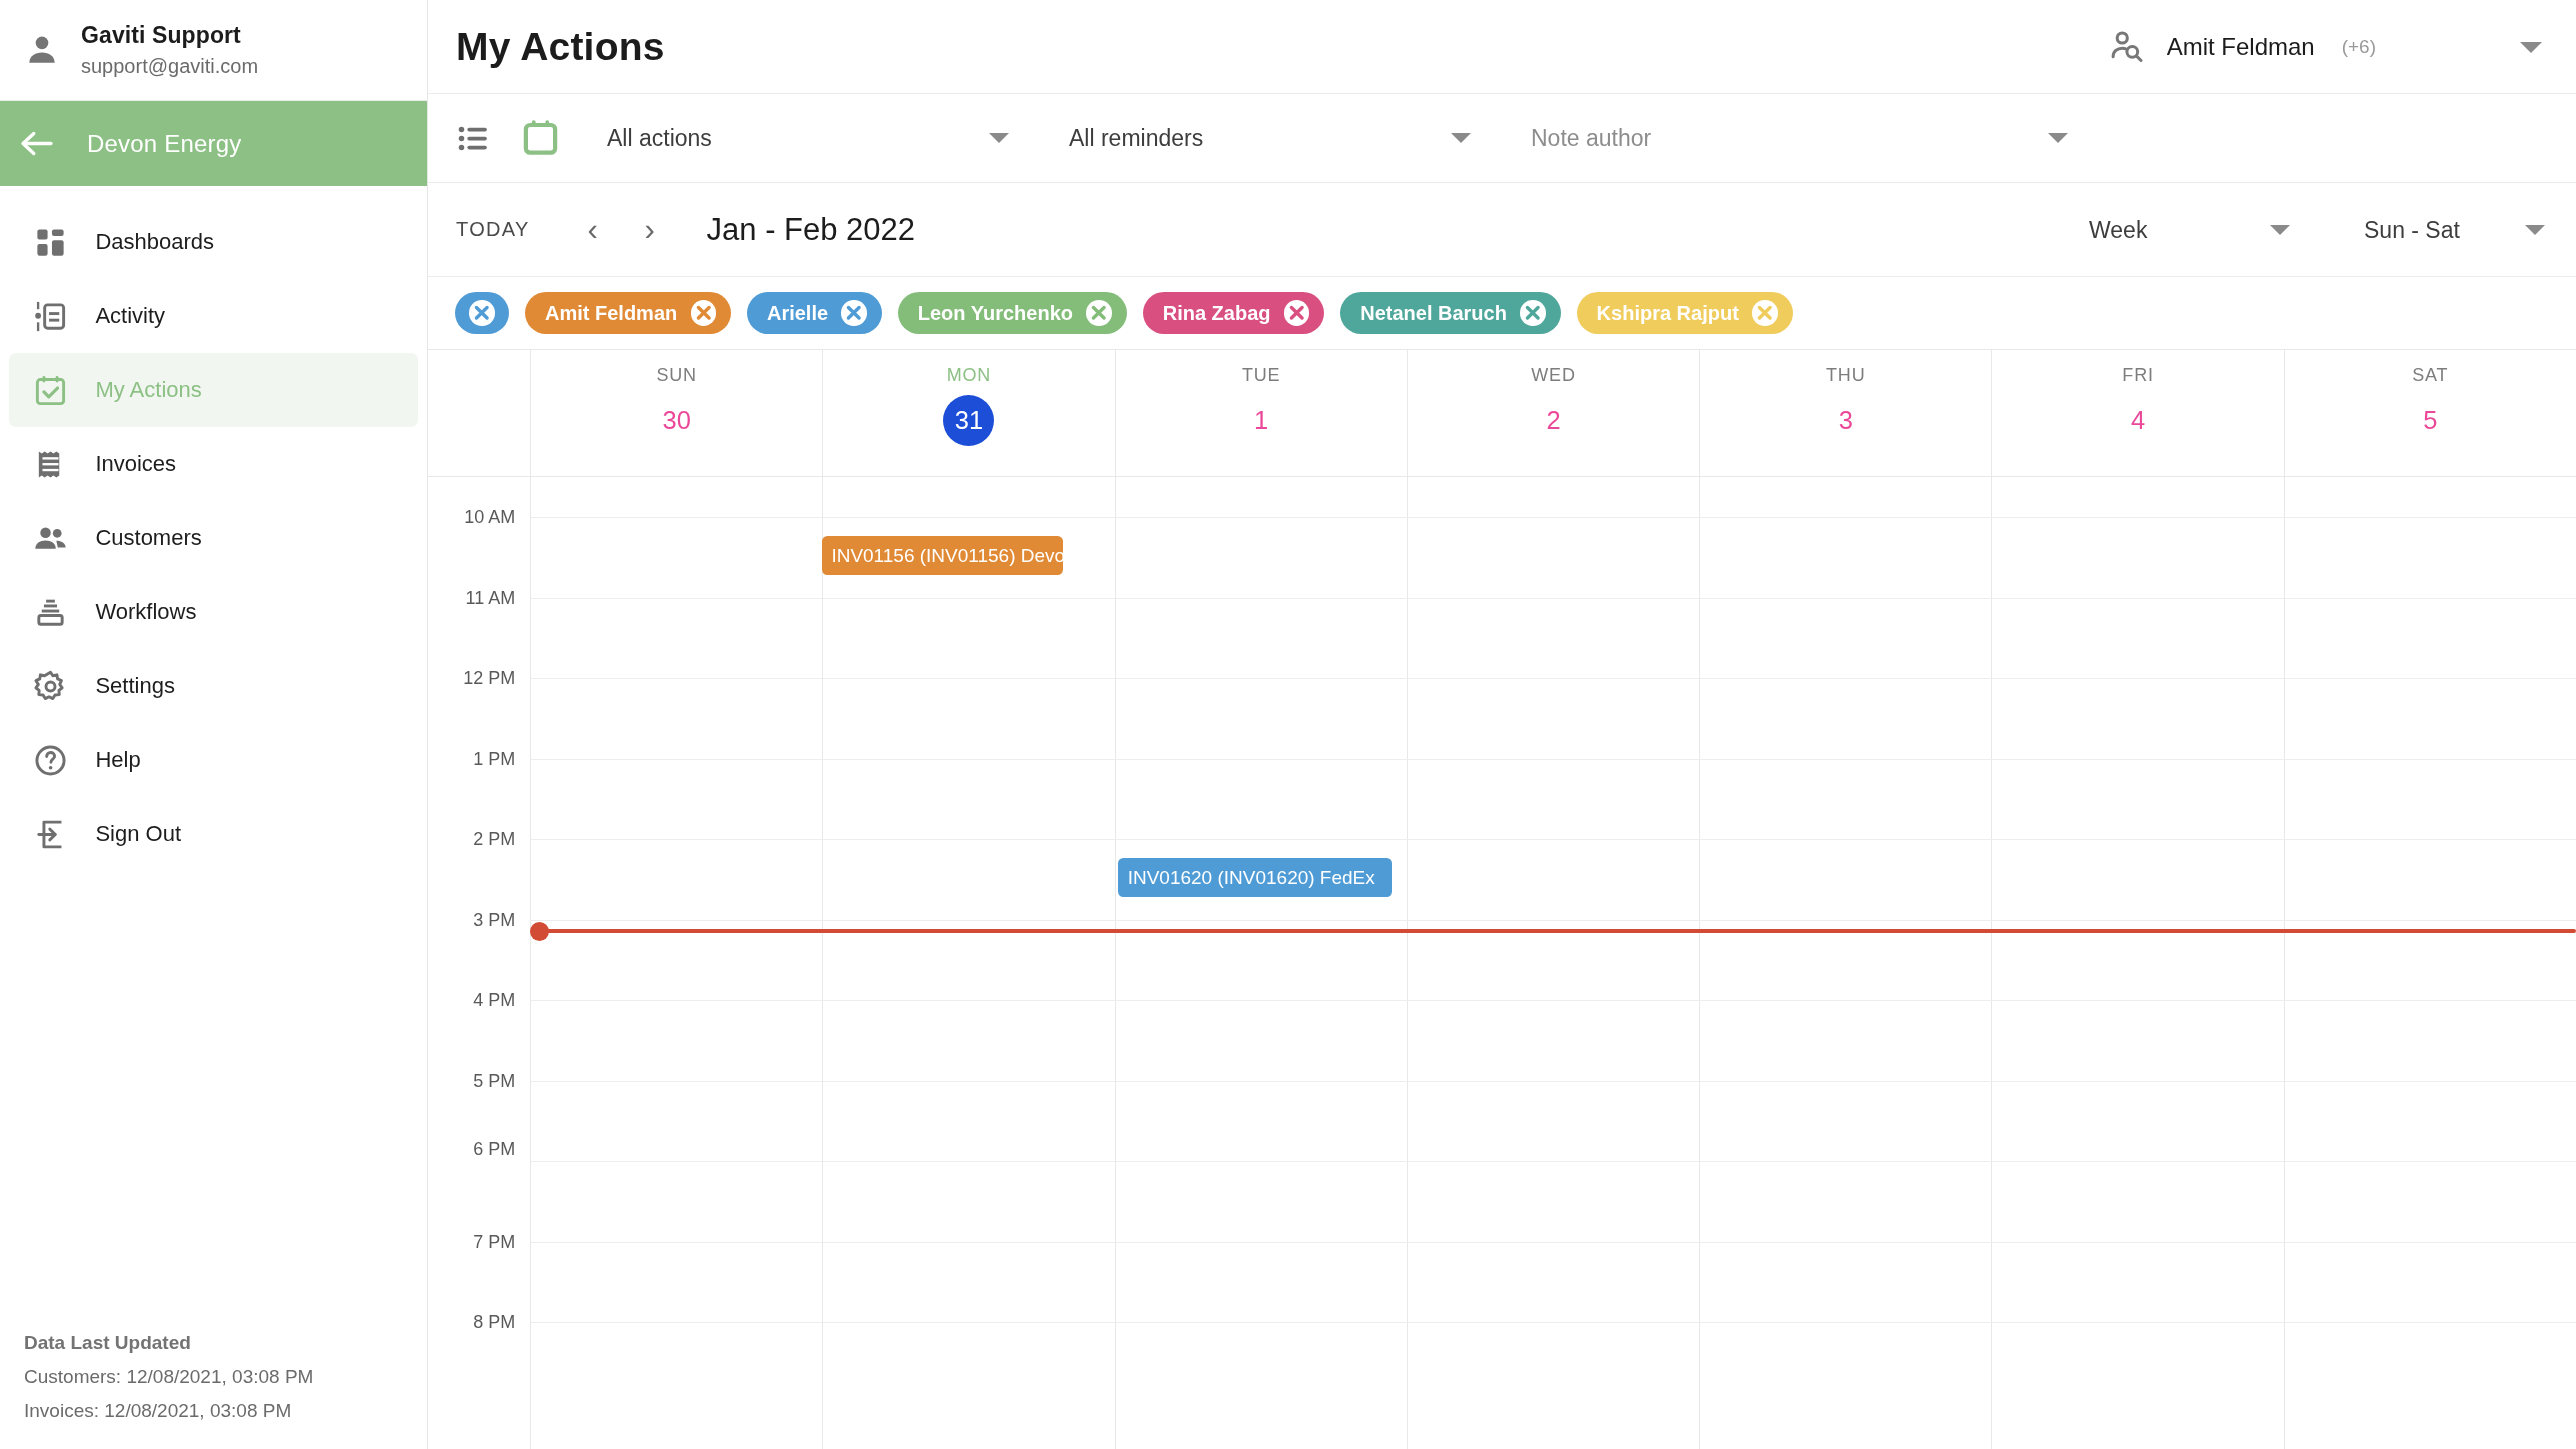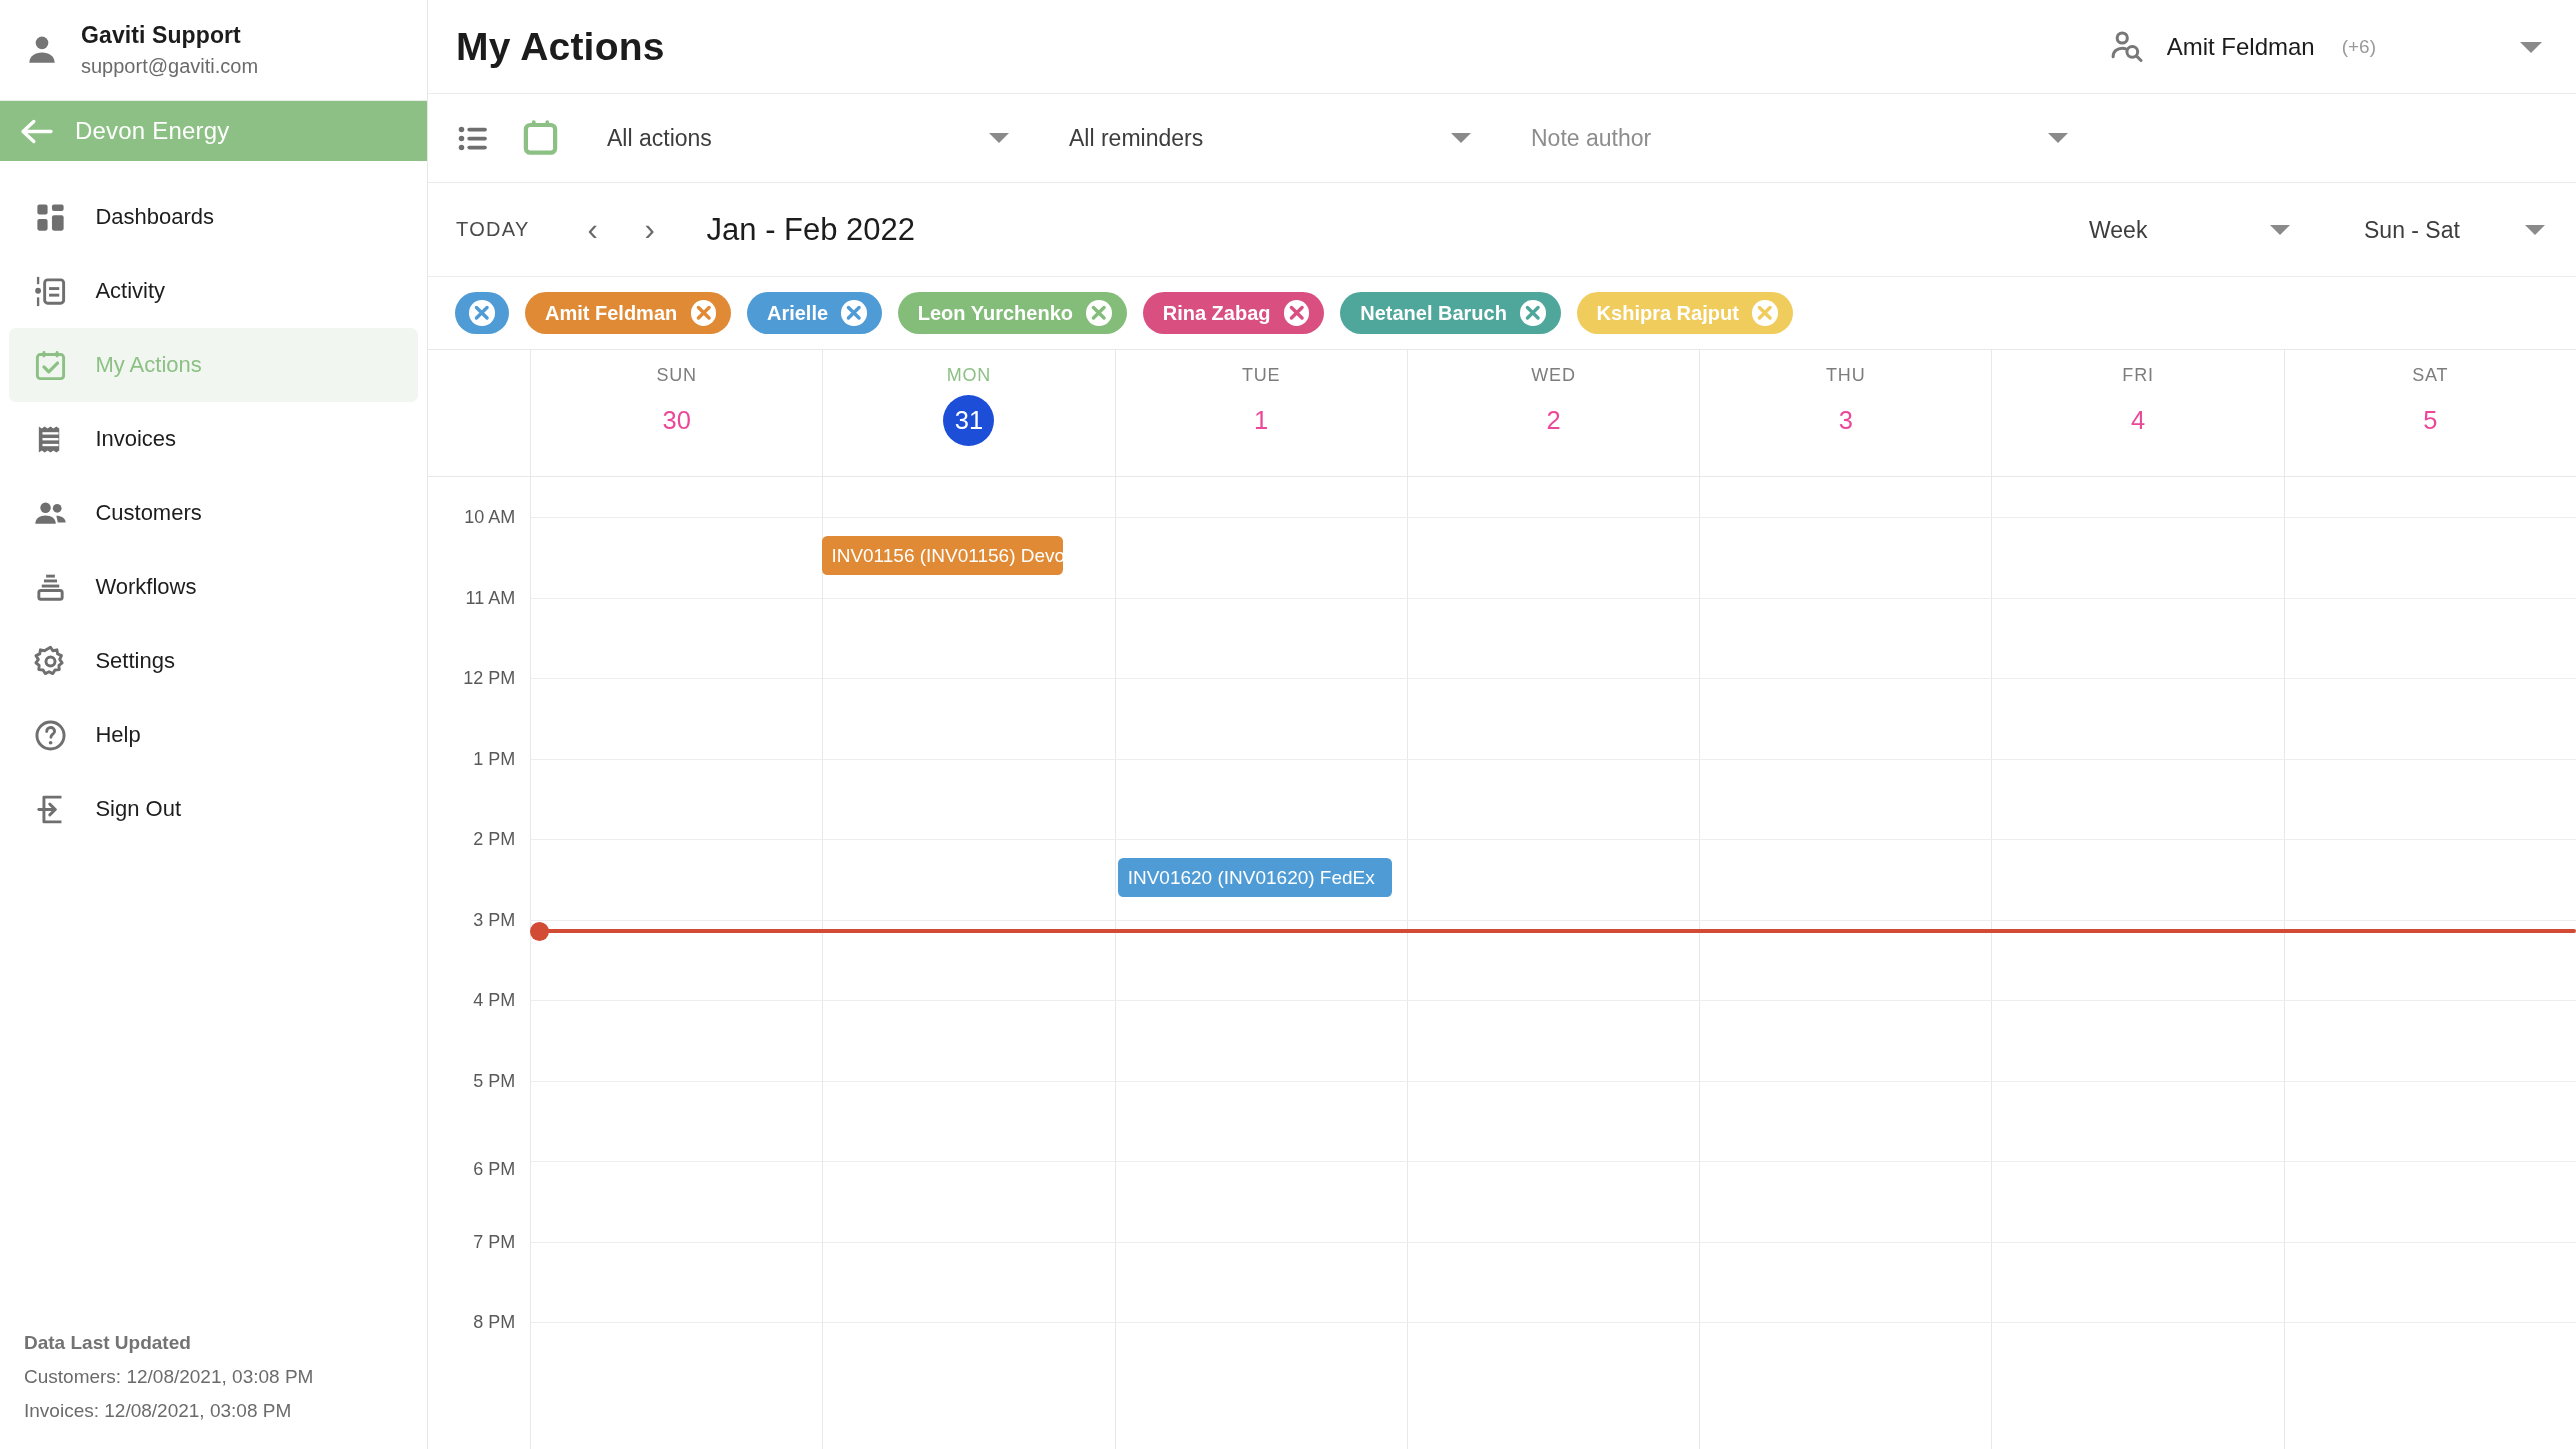--- a/index.html
+++ b/index.html
@@ -37,22 +37,22 @@
     height: 101px; display: flex; align-items: center;
     padding-left: 23px; gap: 20px;
     border-bottom: 0.7px solid #ececec;
   }
   .account .avatar-ico { width: 38px; height: 38px; flex: 0 0 38px; }
   .account-text { display: flex; flex-direction: column; gap: 5.4px; }
   .account-name { font-size: 23px; font-weight: bold; color: #1c1c1c; letter-spacing: 0.1px;}
   .account-mail { font-size: 20px; color: #6b6b6b; }
 
   .org-bar {
-    height: 60px; background: #8cc084;
-    display: flex; align-items: center; gap: 17px;
+    height: 85px; background: #8cc084;
+    display: flex; align-items: center; gap: 29px;
     padding-left: 19px; cursor: pointer;
   }
   .org-bar .back-ico { width: 39px; height: 31px; flex: 0 0 39px; }
   .org-name { font-size: 24px; color: #ffffff; letter-spacing: 0.2px; }
 
   .nav { padding-top: 19px; }
   .nav-item {
     display: flex; align-items: center; gap: 27px;
     height: 74px; padding-left: 24px;
     margin: 0 9.4px; border-radius: 6.7px;
@@ -509,21 +509,21 @@
 
         <div class="time-gutter">
           <span class="tlabel" style="top:40px">10 AM</span>
           <span class="tlabel" style="top:121px">11 AM</span>
           <span class="tlabel" style="top:201px">12 PM</span>
           <span class="tlabel" style="top:282px">1 PM</span>
           <span class="tlabel" style="top:362px">2 PM</span>
           <span class="tlabel" style="top:443px">3 PM</span>
           <span class="tlabel" style="top:523px">4 PM</span>
           <span class="tlabel" style="top:604px">5 PM</span>
-          <span class="tlabel" style="top:692px">6 PM</span>
+          <span class="tlabel" style="top:672px">6 PM</span>
           <span class="tlabel" style="top:765px">7 PM</span>
           <span class="tlabel" style="top:845px">8 PM</span>
         </div>
 
         <div class="grid">
           <div class="day-col"></div>
           <div class="day-col">
             <div class="event" style="top:59px;left:-1.3px;width:241px;background:#e08a35">INV01156 (INV01156) Devon</div>
           </div>
           <div class="day-col">

